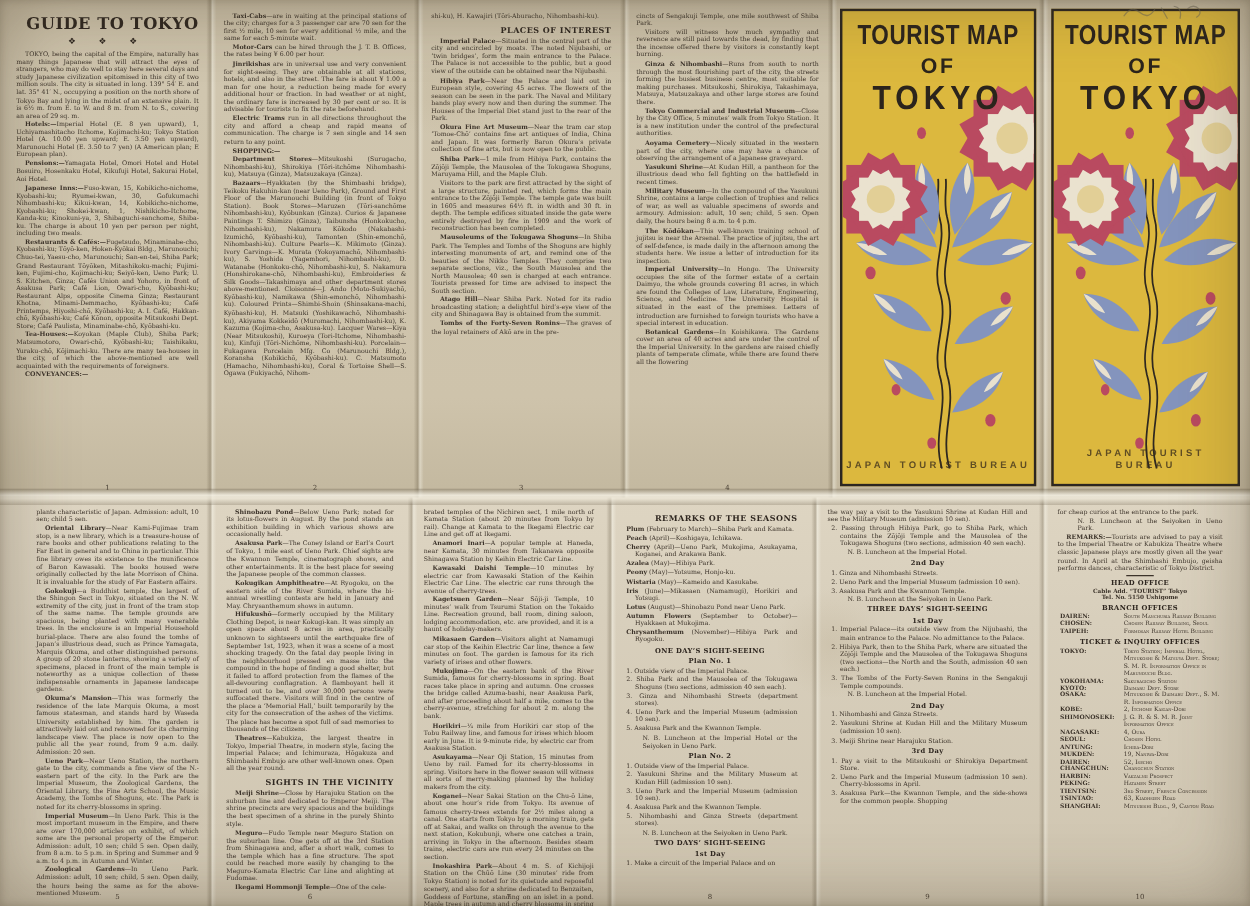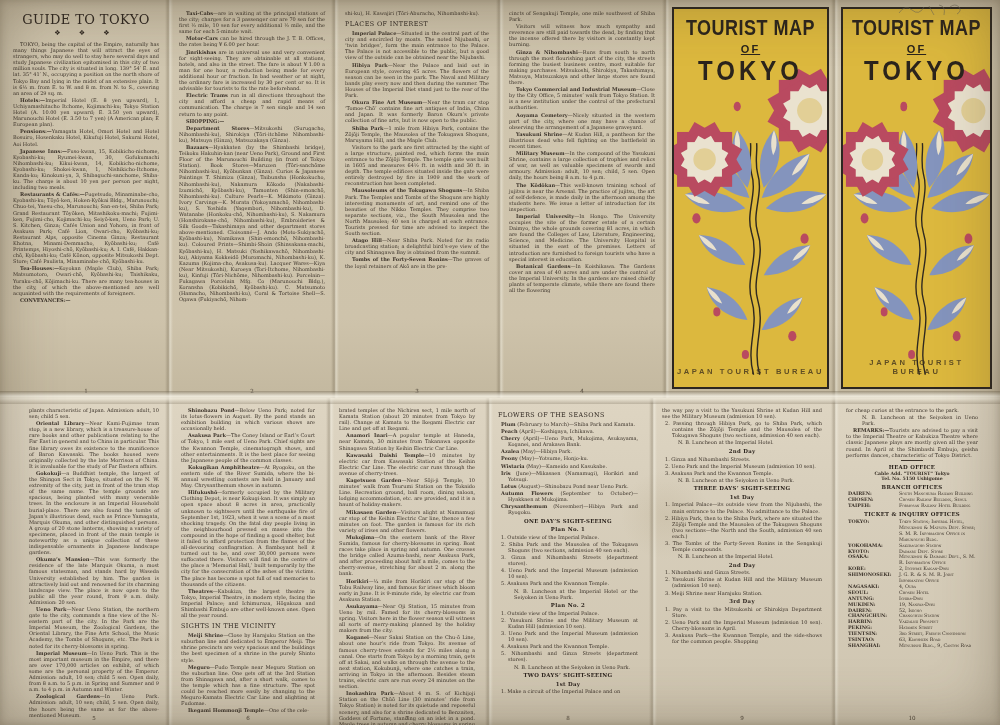--- a/index.html
+++ b/index.html
@@ -12,39 +12,39 @@
   .sheet.top{top:0;height:398px;background:linear-gradient(180deg,#c8bda5 0%,#d0c6af 18%,#cec3ab 80%,#c3b89f 100%);}
   .sheet.bottom{top:398px;height:327px;background:linear-gradient(180deg,#ded5c2 0%,#d8cfbc 30%,#cfc5b0 100%);}
   .panel{position:absolute;top:0;height:100%;box-sizing:border-box;padding:10px 9px 14px 9px;overflow:hidden;}
   .sheet.bottom .panel{padding-top:9px;}
   .panel p{margin:0 0 1px 0;font-size:5px;line-height:6.1px;text-align:justify;}
   .bp{text-indent:7px;}
   .cp{text-indent:0;}
   .li{padding-left:10px;text-indent:-7px;}
   .nb{padding-left:16px;text-indent:0;}
   .panel b{font-weight:700;}
-  .h0{font-size:13px;font-weight:400;text-align:center;letter-spacing:.4px;margin:2px 0 2px;color:#2f2720;}
+  .h0{font-size:13px;font-weight:700;text-align:right;letter-spacing:.4px;margin:2px 0 2px;color:#2f2720;}
   .h1{font-size:9.5px;font-weight:700;text-align:center;margin:4px 0 2px;color:#2f2720;}
-  .h2{font-size:6.4px;font-weight:400;text-align:left;letter-spacing:.4px;margin:4px 0 2px;color:#2f2720;}
+  .h2{font-size:6.4px;font-weight:700;text-align:right;letter-spacing:.4px;margin:4px 0 2px;color:#2f2720;}
   .h3{font-size:5.4px;font-weight:700;text-align:center;letter-spacing:.3px;margin:2.5px 0 1.5px;color:#2f2720;}
   .orn{text-align:center;font-size:7px;letter-spacing:8px;margin:1px 0 4px;color:#2f2720;}
   .rule{width:22px;border-bottom:1px solid #3c332a;margin:2px auto 3px;}
   .sm{font-size:4.6px;font-weight:700;text-align:center;margin:0;}
   .kv{display:flex;gap:3px;font-size:4.8px;line-height:5.9px;margin-left:2px;}
   .kv .k{flex:0 0 48px;font-weight:600;}
   .kv .v{flex:1;font-variant:small-caps;}
   .pgnum{position:absolute;bottom:4px;left:0;right:0;text-align:center;font-size:5.6px;color:#4a4136;}
   
   .cover{position:absolute;top:0;height:100%;box-sizing:border-box;padding:7px 6px 9px;}
   .cover-frame{position:relative;width:100%;height:100%;box-sizing:border-box;
     border:2.5px solid #2c2620;background:#dcb83e;overflow:hidden;}
   .cover-frame svg{position:absolute;inset:0;width:100%;height:100%;}
   .cover-title{position:absolute;top:9px;left:0;right:0;text-align:center;color:#2b241c;z-index:2;}
   .ct1{font-family:"Liberation Sans",sans-serif;font-weight:700;font-size:18px;transform:scaleY(1.22);letter-spacing:.5px;}
-  .ct2{font-family:"Liberation Sans",sans-serif;font-weight:700;font-size:11px;letter-spacing:2px;margin-top:4px;text-decoration:underline;}
+  .ct2{font-family:"Liberation Sans",sans-serif;font-weight:700;font-size:17px;letter-spacing:2px;margin-top:4px;}
   .ct3{font-family:"Liberation Sans",sans-serif;font-weight:700;font-size:24px;letter-spacing:4px;margin-top:2px;transform:scaleY(1.12);}
   .cover-pub{position:absolute;bottom:11px;left:0;right:0;text-align:center;z-index:2;
     font-family:"Liberation Sans",sans-serif;font-weight:700;font-size:7.6px;letter-spacing:2.6px;color:rgba(60,48,28,.78);}
   
   .vfold{position:absolute;width:8px;pointer-events:none;z-index:5;
     background:linear-gradient(90deg,rgba(80,68,46,0) 0%,rgba(80,68,46,.28) 40%,rgba(255,255,246,.38) 62%,rgba(80,68,46,0) 100%);}
   .hfold{position:absolute;left:0;right:0;top:391px;height:13px;pointer-events:none;z-index:6;
     background:linear-gradient(180deg,rgba(70,58,38,.30) 0%,rgba(244,240,228,.85) 40%,rgba(236,230,214,.7) 62%,rgba(70,58,38,.22) 100%);}
   .stain{position:absolute;border-radius:50%;pointer-events:none;z-index:4;}
   .pencil{position:absolute;z-index:7;}
@@ -207,21 +207,21 @@
         <p class="bp"><b>Kagetsuen Garden</b>—Near Sōji-ji Temple, 10 minutes’ walk from Tsurumi Station on the Tokaido Line. Recreation ground, ball room, dining saloon, lodging accommodation, etc. are provided, and it is a haunt of holiday-makers.</p>
         <p class="bp"><b>Mikasaen Garden</b>—Visitors alight at Namamugi car stop of the Keihin Electric Car line, thence a few minutes on foot. The garden is famous for its rich variety of irises and other flowers.</p>
         <p class="bp"><b>Mukojima</b>—On the eastern bank of the River Sumida, famous for cherry-blossoms in spring. Boat races take place in spring and autumn. One crosses the bridge called Azuma-bashi, near Asakusa Park, and after proceeding about half a mile, comes to the cherry-avenue, stretching for about 2 m. along the bank.</p>
         <p class="bp"><b>Horikiri</b>—¼ mile from Horikiri car stop of the Tobu Railway line, and famous for irises which bloom early in June. It is 9-minute ride, by electric car from Asakusa Station.</p>
         <p class="bp"><b>Asukayama</b>—Near Oji Station, 15 minutes from Ueno by rail. Famed for its cherry-blossoms in spring. Visitors here in the flower season will witness all sorts of merry-making planned by the holiday makers from the city.</p>
         <p class="bp"><b>Koganei</b>—Near Sakai Station on the Chu-ō Line, about one hour’s ride from Tokyo. Its avenue of famous cherry-trees extends for 2½ miles along a canal. One starts from Tokyo by a morning train, gets off at Sakai, and walks on through the avenue to the next station, Kokubunji, where one catches a train, arriving in Tokyo in the afternoon. Besides steam trains, electric cars are run every 24 minutes on the section.</p>
         <p class="bp"><b>Inokashira Park</b>—About 4 m. S. of Kichijoji Station on the Chūō Line (30 minutes’ ride from Tokyo Station) is noted for its quietude and reposeful scenery, and also for a shrine dedicated to Benzaiten, Goddess of Fortune, standing on an islet in a pond. Maple trees in autumn and cherry blossoms in spring make the place a popular resort with Tokyo folks for a day’s outing. Electric cars are available every 12 minutes.</p>
         <div class="pgnum">7</div>
       </section>
     <section class="panel" style="left:489px;width:158px">
-        <div class="h2">FLOWERS OF THE SEASONS</div>
+        <div class="h2">REMARKS OF THE SEASONS</div>
         <p class="li"><b>Plum</b> (February to March)—Shiba Park and Kamata.</p>
         <p class="li"><b>Peach</b> (April)—Koshigaya, Ichikawa.</p>
         <p class="li"><b>Cherry</b> (April)—Ueno Park, Mukojima, Asukayama, Koganei, and Arakawa Bank.</p>
         <p class="li"><b>Azalea</b> (May)—Hibiya Park.</p>
         <p class="li"><b>Peony</b> (May)—Yotsume, Honjo-ku.</p>
         <p class="li"><b>Wistaria</b> (May)—Kameido and Kasukabe.</p>
         <p class="li"><b>Iris</b> (June)—Mikasaen (Namamugi), Horikiri and Yotsugi.</p>
         <p class="li"><b>Lotus</b> (August)—Shinobazu Pond near Ueno Park.</p>
         <p class="li"><b>Autumn Flowers</b> (September to October)—Hyakkaen at Mukojima.</p>
         <p class="li"><b>Chrysanthemum</b> (November)—Hibiya Park and Ryogoku.</p>

